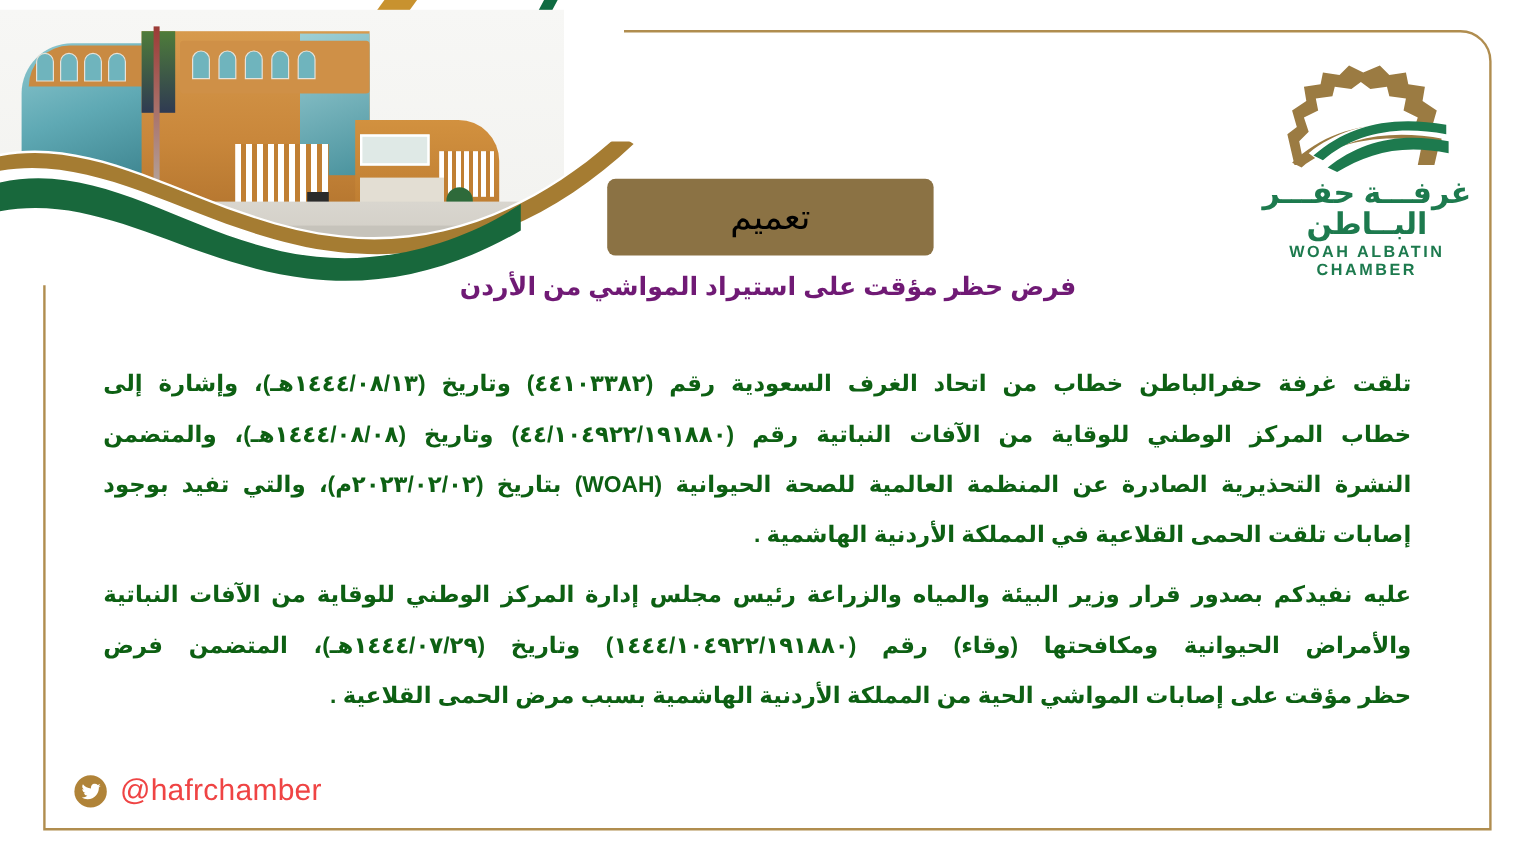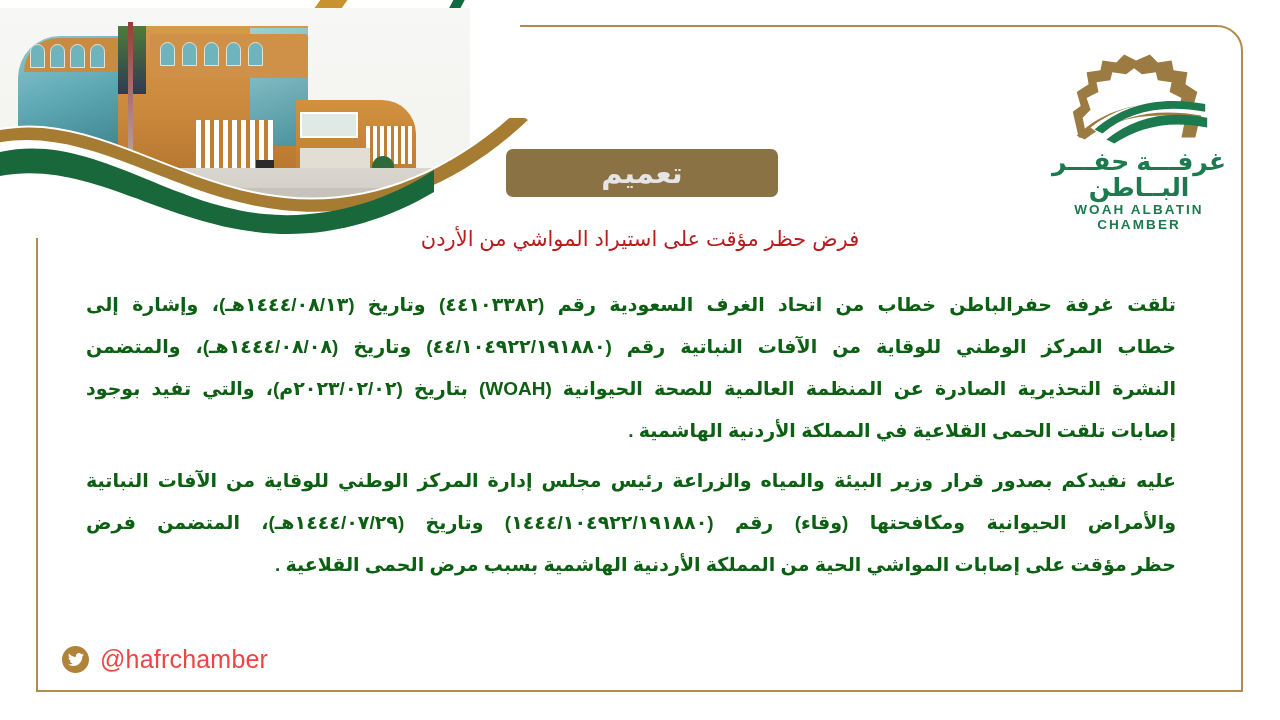--- a/index.html
+++ b/index.html
@@ -205,51 +205,51 @@
     letter-spacing: 2.1px;
     margin-top: 1px;
   }
 
   
   .badge {
     position: absolute;
     left: 506px;
     top: 149px;
     width: 272px;
-    height: 48px;
+    height: 64px;
     background: #8b7244;
     border-radius: 7px;
-    color: #e5e5e5;
+    color: #000000;
     font-size: 29px;
-    font-weight: bold;
+    font-weight: normal;
     display: flex;
     align-items: center;
     justify-content: center;
     direction: rtl;
     letter-spacing: 1px;
   }
 
   
   .headline {
     position: absolute;
     left: 0;
     right: 0;
     top: 227px;
     text-align: center;
-    color: #b91c1c;
+    color: #701a75;
     font-size: 21px;
-    font-weight: normal;
+    font-weight: bold;
     direction: rtl;
   }
 
   
   .body-wrap {
     position: absolute;
     left: 86px;
-    top: 284px;
+    top: 300px;
     width: 1090px;
     direction: rtl;
     text-align: right;
     color: #0d6013;
     font-size: 19px;
     font-weight: bold;
   }
   .para { margin: 0 0 6px 0; }
   .bline {
     display: block;

